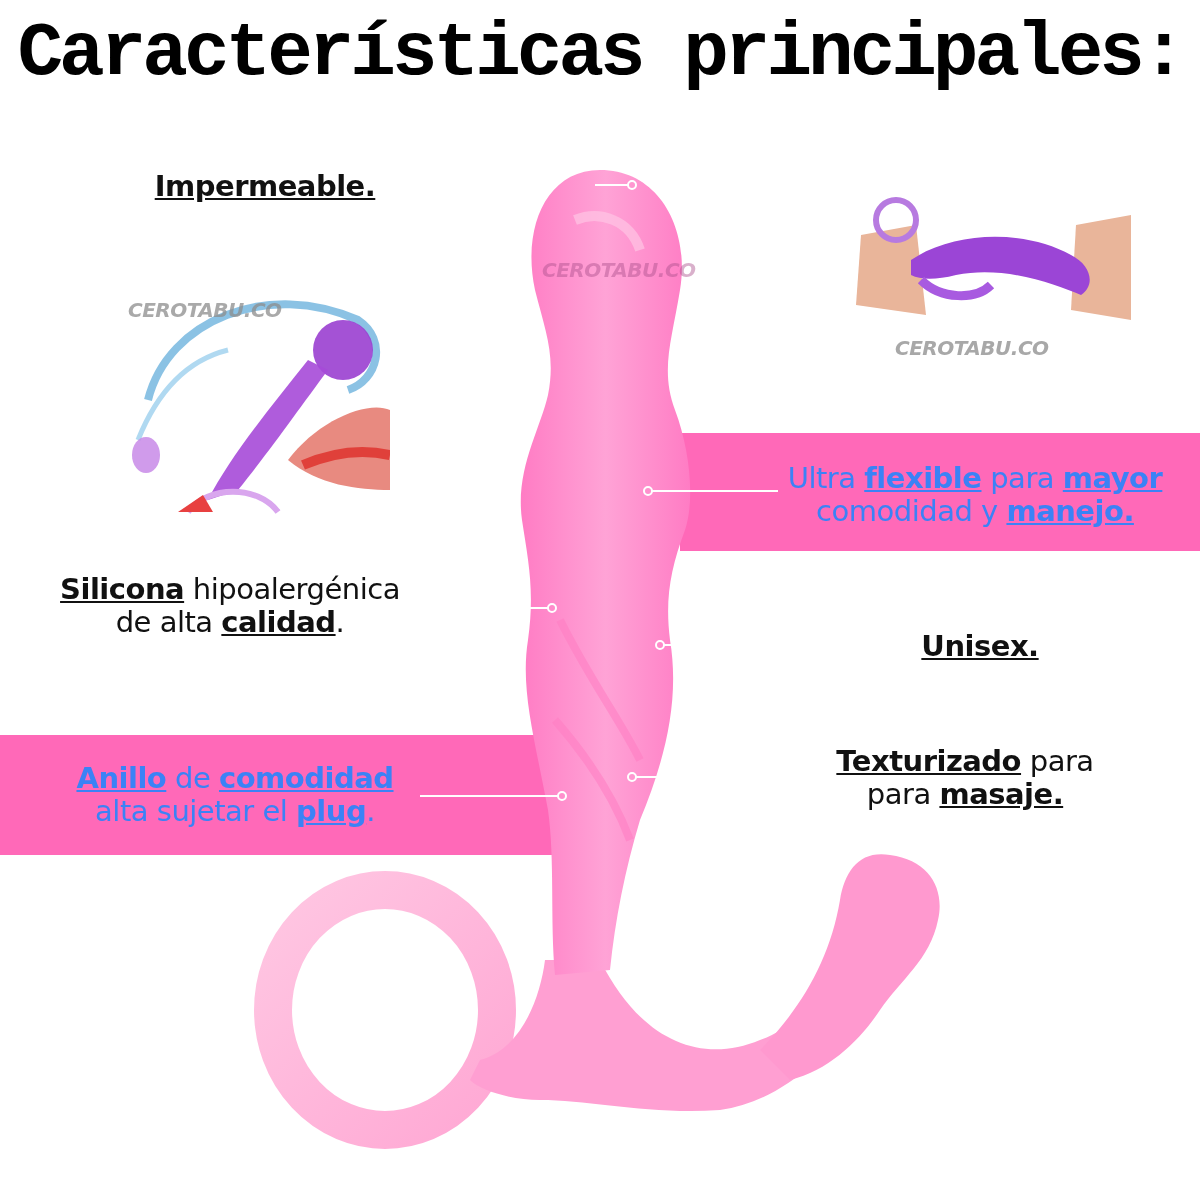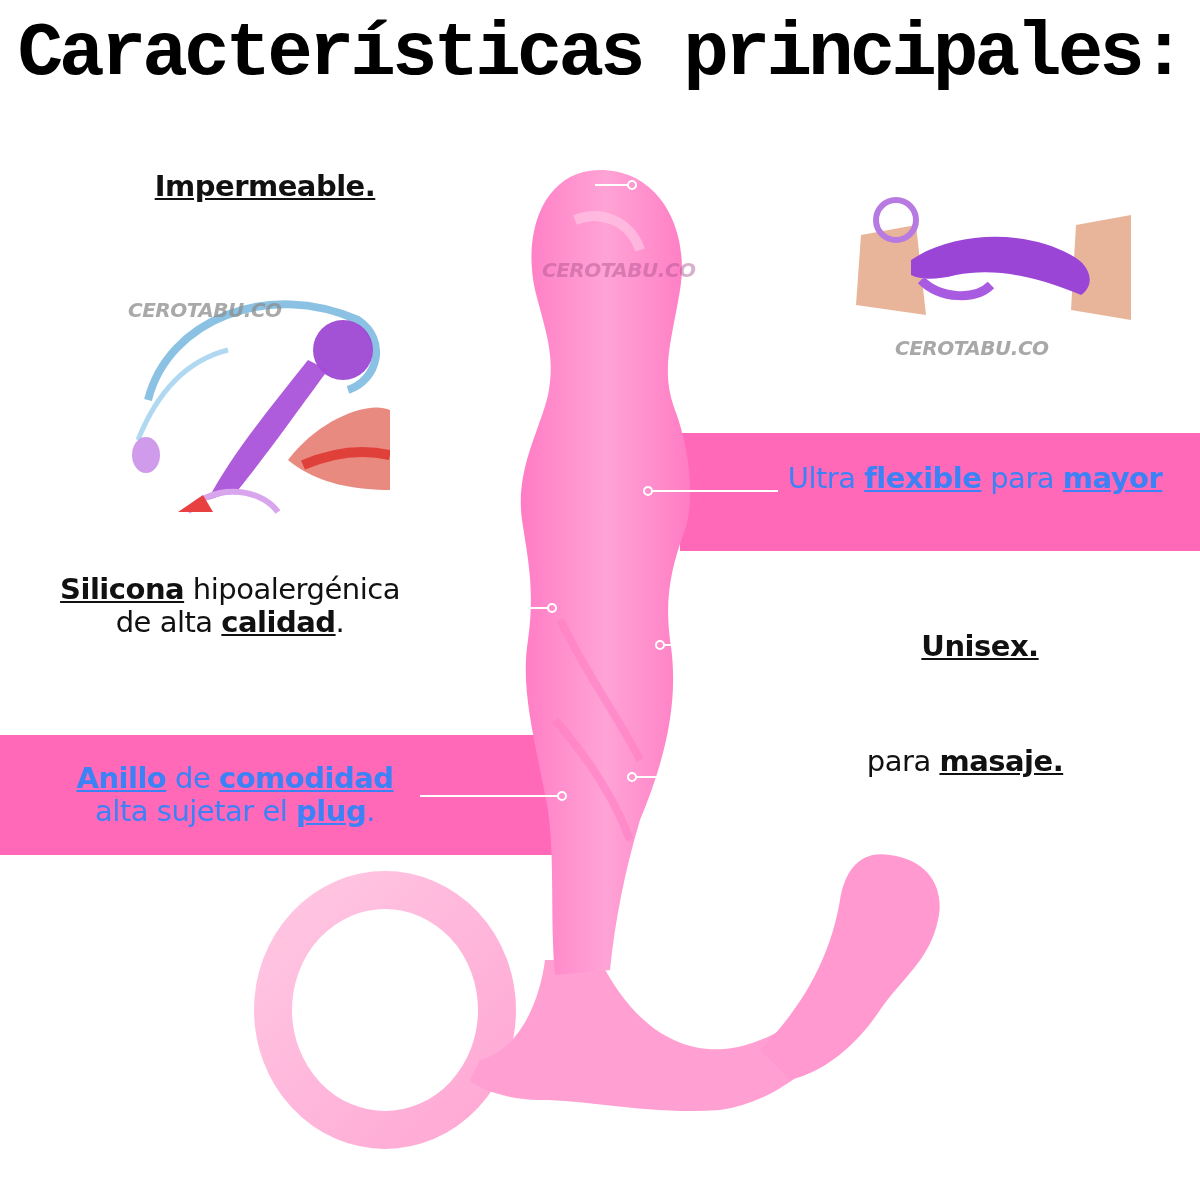--- a/index.html
+++ b/index.html
@@ -130,27 +130,33 @@
     <span>de alta </span><b>calidad</b><span>.</span>
   </div>
 </div>
 
 <div class="feature f-unisex">
   <b>Unisex.</b>
 </div>
 
 <div class="feature f-textur">
   <div>
+    <b>Texturizado</b><span> para</span>
+  </div>
+  <div>
     <span>para </span><b>masaje.</b>
   </div>
 </div>
 
 <div class="feature white f-flex">
   <div>
     <span>Ultra </span><b>flexible</b><span> para </span><b>mayor</b>
+  </div>
+  <div>
+    <span>comodidad y </span><b>manejo.</b>
   </div>
 </div>
 
 <div class="feature white f-anillo">
   <div>
     <b>Anillo</b><span> de </span><b>comodidad</b>
   </div>
   <div>
     <span>alta sujetar el </span><b>plug</b><span>.</span>
   </div>

